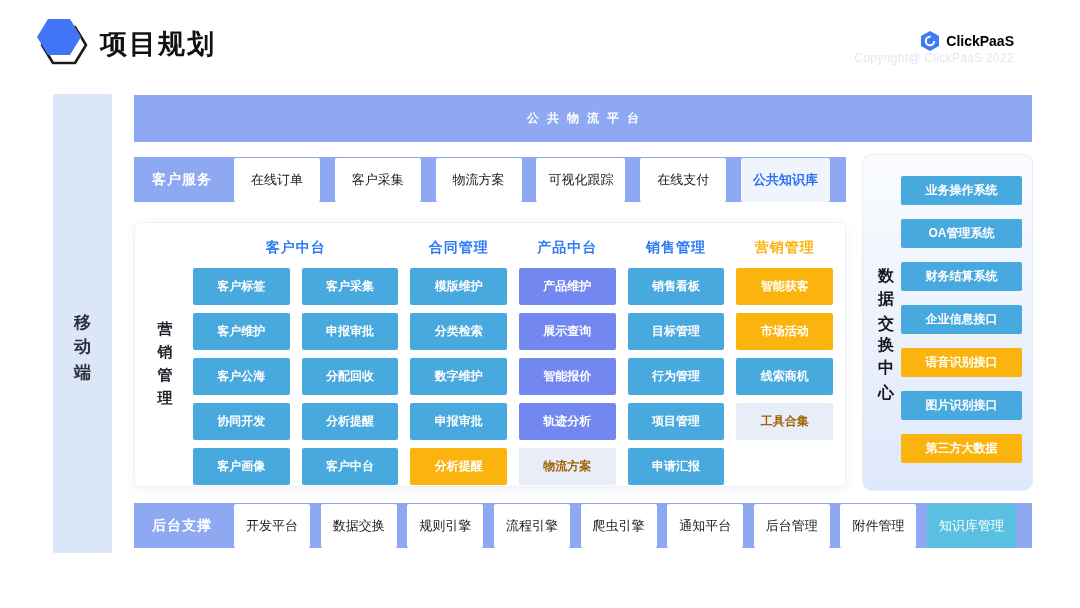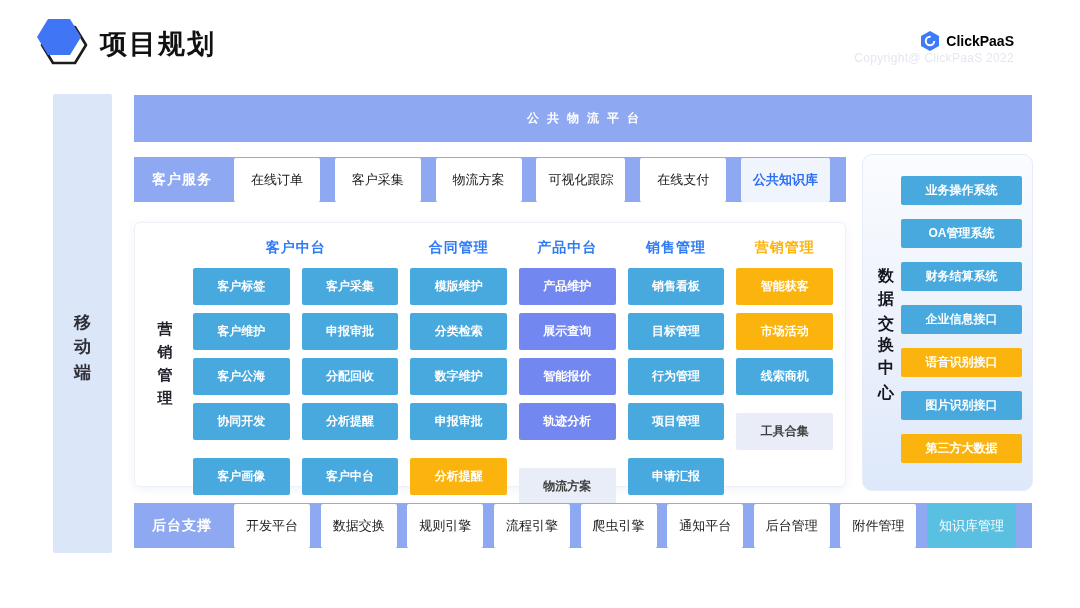--- a/index.html
+++ b/index.html
@@ -68,21 +68,21 @@
   }
   .col-head.blue{color:#2e7bf5;}
   .col-head.orange{color:#fbb30d;}
   .block{
     height:37px;display:flex;align-items:center;justify-content:center;
     font-size:12px;font-weight:bold;border-radius:2px;color:#fff;white-space:nowrap;
   }
   .block.cyan{background:#48a9de;}
   .block.purple{background:#7287f0;}
   .block.orange{background:#fbb30d;}
-  .block.light{background:#e9edf8;color:#404040;margin-top:10px;}
+  .block.light{background:#e9edf8;color:#a16207;}
   
   .right-panel{
     position:absolute;left:862px;top:154px;width:171px;height:337px;
     background:linear-gradient(180deg,#fafcfe 0%,#e7eefb 70%,#dde8fa 100%);
     border:1px solid #e6ecf9;border-radius:10px;box-sizing:border-box;
   }
   .right-panel .side-label{
     position:absolute;left:12px;top:50%;transform:translateY(-50%);
     font-size:16px;letter-spacing:23px;color:#15151c;margin-bottom:-23px;
   }

